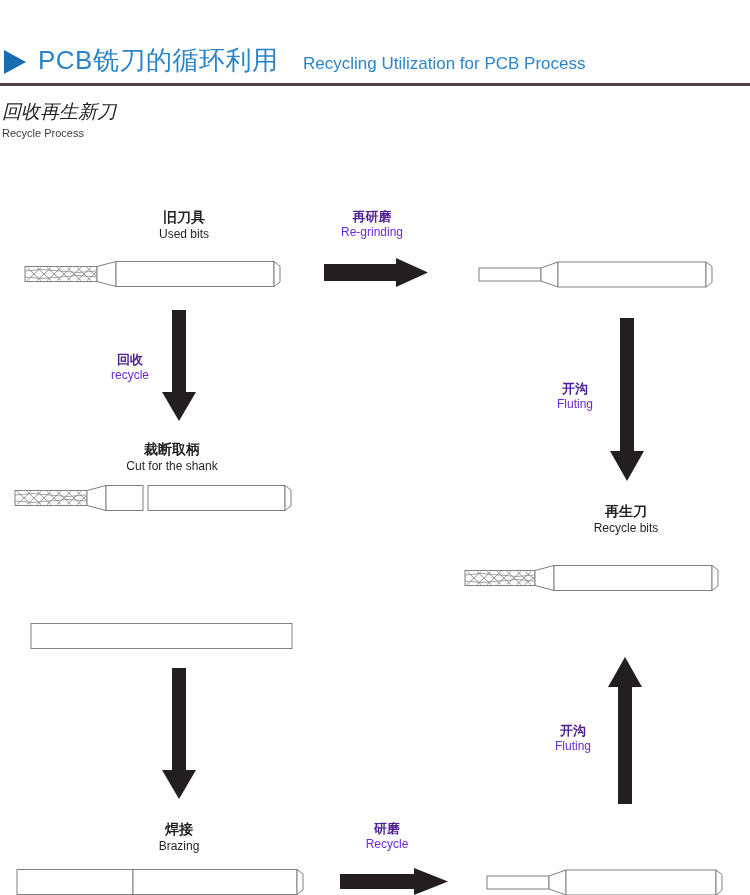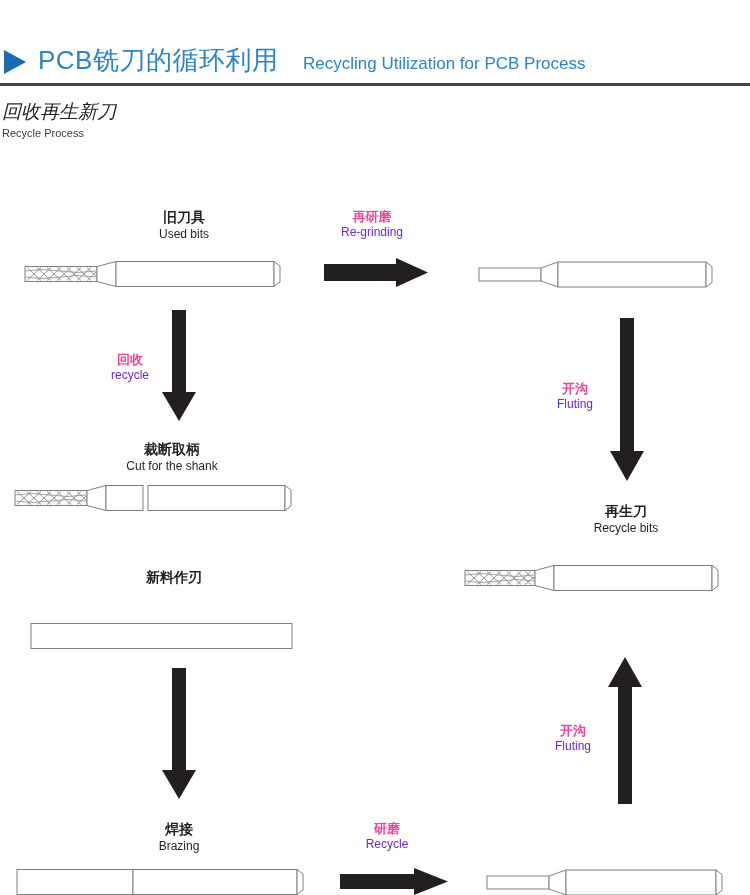--- a/index.html
+++ b/index.html
@@ -39,21 +39,21 @@
   .sect-cn{position:absolute;left:2px;top:100px;font-size:19px;line-height:24px;color:#231f20;white-space:nowrap;font-style:italic;}
   .sect-en{position:absolute;left:2px;top:126px;font-size:11px;line-height:14px;color:#3b3b3b;white-space:nowrap;}
 
   
   .cap{position:absolute;text-align:center;white-space:nowrap;}
   .cap .cn{font-size:14px;line-height:18px;font-weight:bold;color:#231f20;display:block;}
   .cap .en{font-size:12px;line-height:16px;color:#231f20;display:block;}
 
   
   .albl{position:absolute;text-align:center;white-space:nowrap;}
-  .albl .cn{font-size:13px;line-height:17px;font-weight:bold;color:#ec4899;display:block;}
+  .albl .cn{font-size:13px;line-height:17px;font-weight:bold;color:#4c1d95;display:block;}
   .albl .en{font-size:12px;line-height:15px;color:#6d28d9;display:block;}
 
   
   .arrow{position:absolute;}
   .arrow svg{display:block;}
 
   
   .tool{position:absolute;}
   .tool svg{display:block;overflow:visible;}
 </style>
@@ -177,21 +177,20 @@
     <g stroke="#8a8a8a" stroke-width="0.9" fill="none">
       <path d="M3 22.5 L17 9.5 M13 22.5 L27 9.5 M23 22.5 L37 9.5 M33 22.5 L47 9.5 M43 22.5 L57 9.5 M53 22.5 L67 9.5 M61 22.5 L70 15"></path>
       <path d="M3 9.5 L17 22.5 M13 9.5 L27 22.5 M23 9.5 L37 22.5 M33 9.5 L47 22.5 M43 9.5 L57 22.5 M53 9.5 L67 22.5 M61 9.5 L70 17"></path>
       <path d="M1 13 Q18 10 35 13 Q53 16 70 13" stroke-width="0.8"></path>
       <path d="M1 19 Q18 22 35 19 Q53 16 70 19" stroke-width="0.8"></path>
     </g>
   </svg>
 </div>
 
 <div class="cap" style="left:80px;top:568px;width:188px;">
-  <span class="cn">新料作刃</span>
 </div>
 
 <div class="tool" style="left:30px;top:620px;">
   <svg width="266" height="32" viewBox="0 0 266 32">
     <rect x="1" y="3.5" width="261" height="25" fill="#ffffff" stroke="#808080" stroke-width="1"></rect>
   </svg>
 </div>
 
 <div class="arrow" style="left:160px;top:668px;">
   <svg width="38" height="132" viewBox="0 0 38 132">

